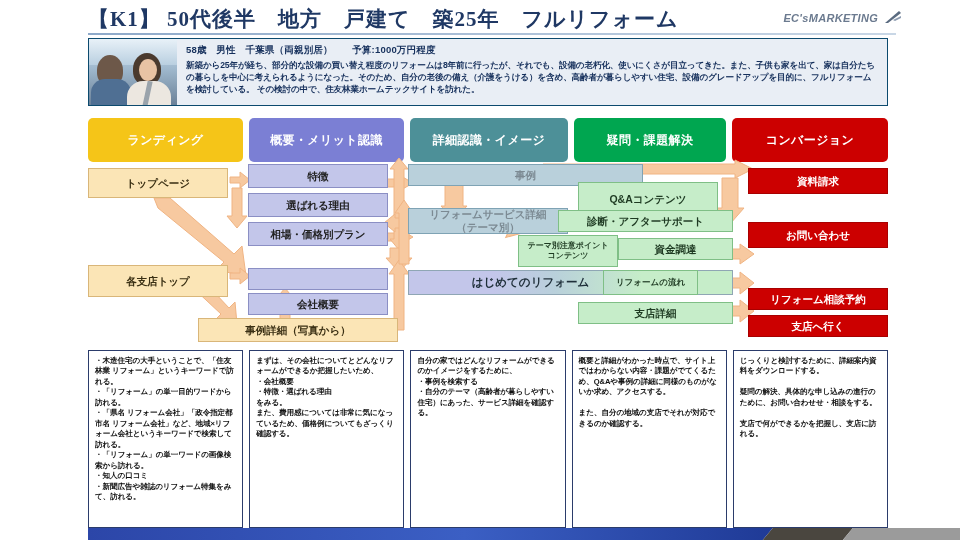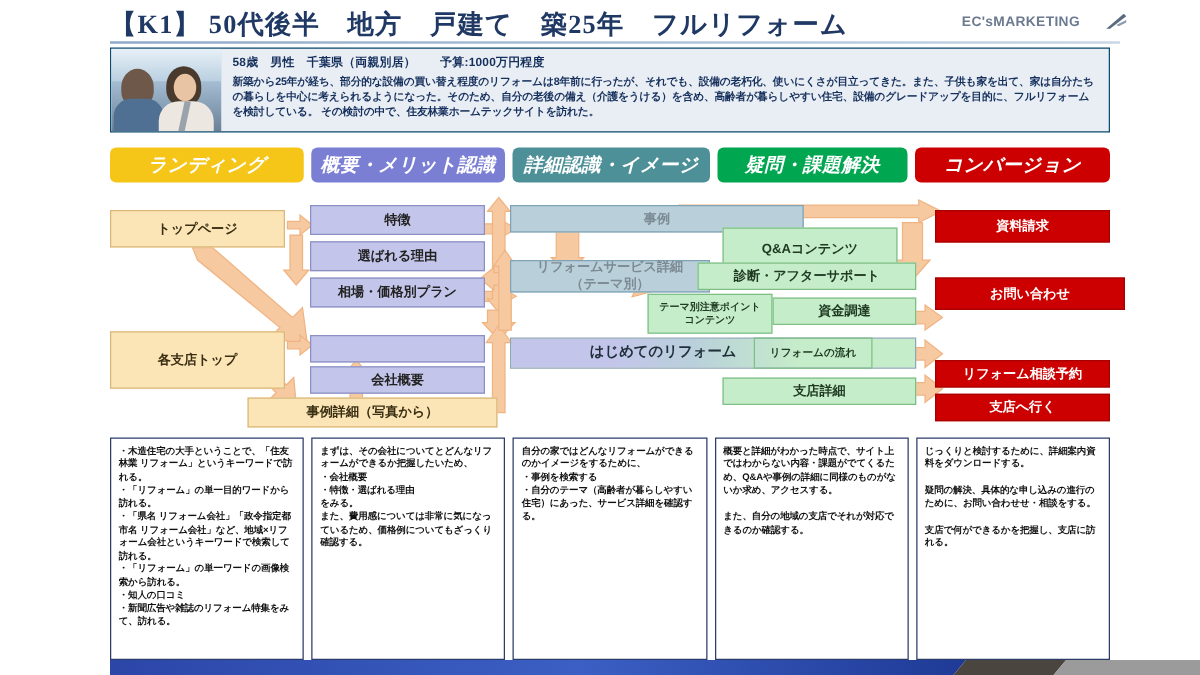--- a/index.html
+++ b/index.html
@@ -13,23 +13,23 @@
 
   
   .title {
     position: absolute; left: 88px; top: 4px; width: 640px; height: 30px;
     font-size: 21px; font-weight: bold; color: #1F3864;
     font-family: "Liberation Serif", "DejaVu Serif", serif;
     letter-spacing: 1px; white-space: nowrap; line-height: 30px;
   }
   .logo {
     position: absolute; right: 58px; top: 11px;
-    font-size: 11px; font-weight: bold; 
+    font-size: 11px; font-weight: bold; font-style: italic;
     color: #6b7a8f; letter-spacing: .3px;
-    display: flex; align-items: center; gap: 20px;
+    display: flex; align-items: center; gap: 6px;
   }
   .logo-mark { display: inline-block; width: 18px; height: 13px; }
   .title-rule {
     position: absolute; left: 88px; top: 33px; width: 808px; height: 2px;
     background: linear-gradient(to right,#8ea9c9,#c9d7e6);
   }
 
   
   .persona {
     position: absolute; left: 88px; top: 38px; width: 800px; height: 68px;
@@ -53,23 +53,23 @@
     border-radius:16px 16px 0 0; background:#ece7e0; }
   .photo-belt { position:absolute; left:56px; top:42px; width:5px; height:26px;
     background:#9aa3ab; transform: rotate(12deg); }
   .persona-text { flex: 1; padding: 5px 8px 3px 9px; color: #16305c; }
   .persona-head { font-size: 9.5px; font-weight: bold; margin-bottom: 2px; letter-spacing:.2px; }
   .persona-body { font-size: 8.6px; line-height: 1.42; font-weight: bold; letter-spacing: -.15px; }
 
   
   .phases { position: absolute; left: 88px; top: 118px; width: 800px; height: 28px; }
   .phase {
-    position: absolute; top: 0; height: 28px; border-radius: 5px;
-    color: #fff; font-size: 15px; font-weight: bold;
-    display: flex; align-items: center; justify-content: center; letter-spacing: .4px; font-style: italic;
+    position: absolute; top: 0; height: 44px; border-radius: 5px;
+    color: #fff; font-size: 12px; font-weight: bold;
+    display: flex; align-items: center; justify-content: center; letter-spacing: .4px;
   }
 
   
   .canvas { position: absolute; left: 88px; top: 160px; width: 800px; height: 185px; }
   .node {
     position: absolute; display: flex; align-items: center; justify-content: center;
     font-size: 10.5px; font-weight: bold; text-align: center; line-height: 1.2;
     border: 1px solid #9aa4b8; color: #222;
   }
   .n-yellow { background: #fbe5b6; border-color: #d9b679; color: #3a2f13; }
@@ -244,21 +244,21 @@
         </svg>
     </div>
     <div class="arrow" style="left:306px;top:40px;">
       <svg width="20" height="64">
           <path d="M10 0 l9 13 h-4 v51 h-10 V13 H1 Z" fill="#F7C9A0" stroke="#F0B483"></path>
         </svg>
     </div>
 
     <div class="node n-yellow" style="left:0px;top:8px;width:140px;height:30px;">トップページ</div>
 
-    <div class="node n-yellow" style="left:0px;top:105px;width:140px;height:46px;">各支店トップ</div>
+    <div class="node n-yellow" style="left:0px;top:105px;width:140px;height:32px;">各支店トップ</div>
 
     <div class="node n-yellow" style="left:110px;top:158px;width:200px;height:24px;">事例詳細（写真から）</div>
 
     <div class="node n-purple" style="left:160px;top:4px;width:140px;height:24px;">特徴</div>
 
     <div class="node n-purple" style="left:160px;top:33px;width:140px;height:24px;">選ばれる理由</div>
 
     <div class="node n-purple" style="left:160px;top:62px;width:140px;height:24px;">相場・価格別プラン</div>
 
     <div class="node n-purple" style="left:160px;top:108px;width:140px;height:22px;"></div>
@@ -280,21 +280,21 @@
 
     <div class="node n-green" style="left:530px;top:78px;width:115px;height:22px;">資金調達</div>
 
     <div class="node n-green" style="left:430px;top:75px;width:100px;height:32px;white-space:pre-line;font-size:8px;z-index:5;">テーマ別注意ポイント
 コンテンツ</div>
 
     <div class="node n-green" style="left:490px;top:142px;width:155px;height:22px;">支店詳細</div>
 
     <div class="node n-red" style="left:660px;top:8px;width:140px;height:26px;">資料請求</div>
 
-    <div class="node n-red" style="left:660px;top:62px;width:152px;height:26px;">お問い合わせ</div>
+    <div class="node n-red" style="left:660px;top:62px;width:140px;height:26px;">お問い合わせ</div>
 
     <div class="node n-red" style="left:660px;top:128px;width:140px;height:22px;">リフォーム相談予約</div>
 
     <div class="node n-red" style="left:660px;top:155px;width:140px;height:22px;">支店へ行く</div>
   </div>
 
   <div class="notes">
       <div class="note">・木造住宅の大手ということで、「住友林業 リフォーム」というキーワードで訪れる。
 ・「リフォーム」の単一目的ワードから訪れる。
 ・「県名 リフォーム会社」「政令指定都市名 リフォーム会社」など、地域×リフォーム会社というキーワードで検索して訪れる。

